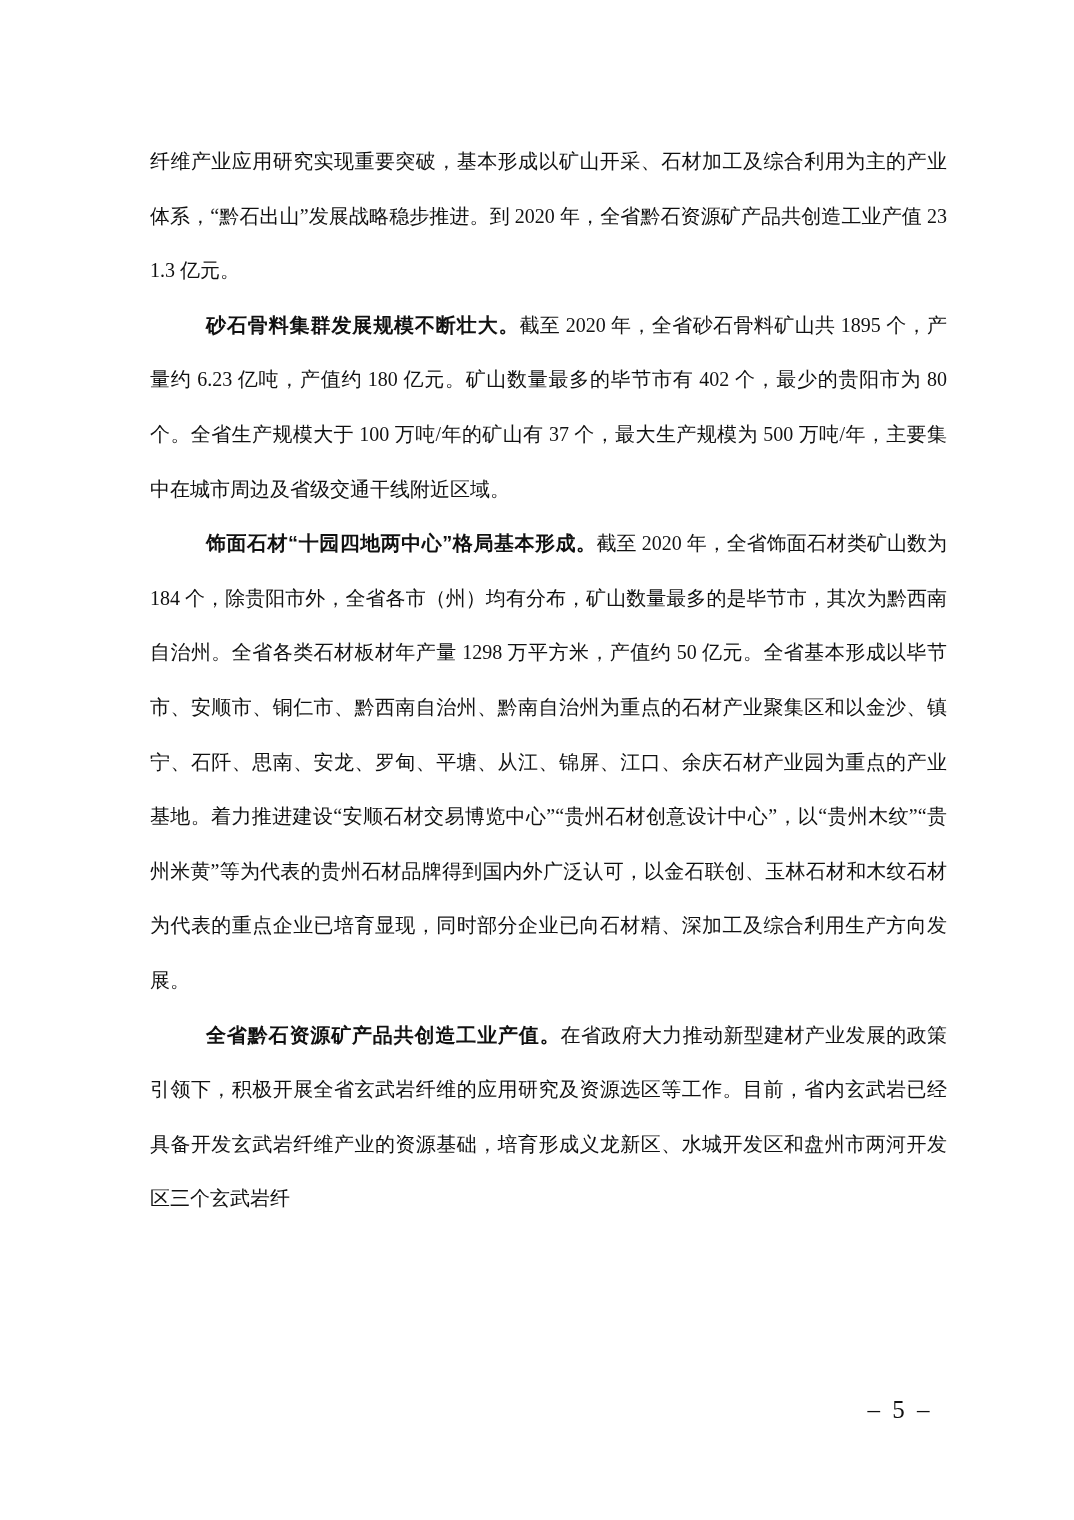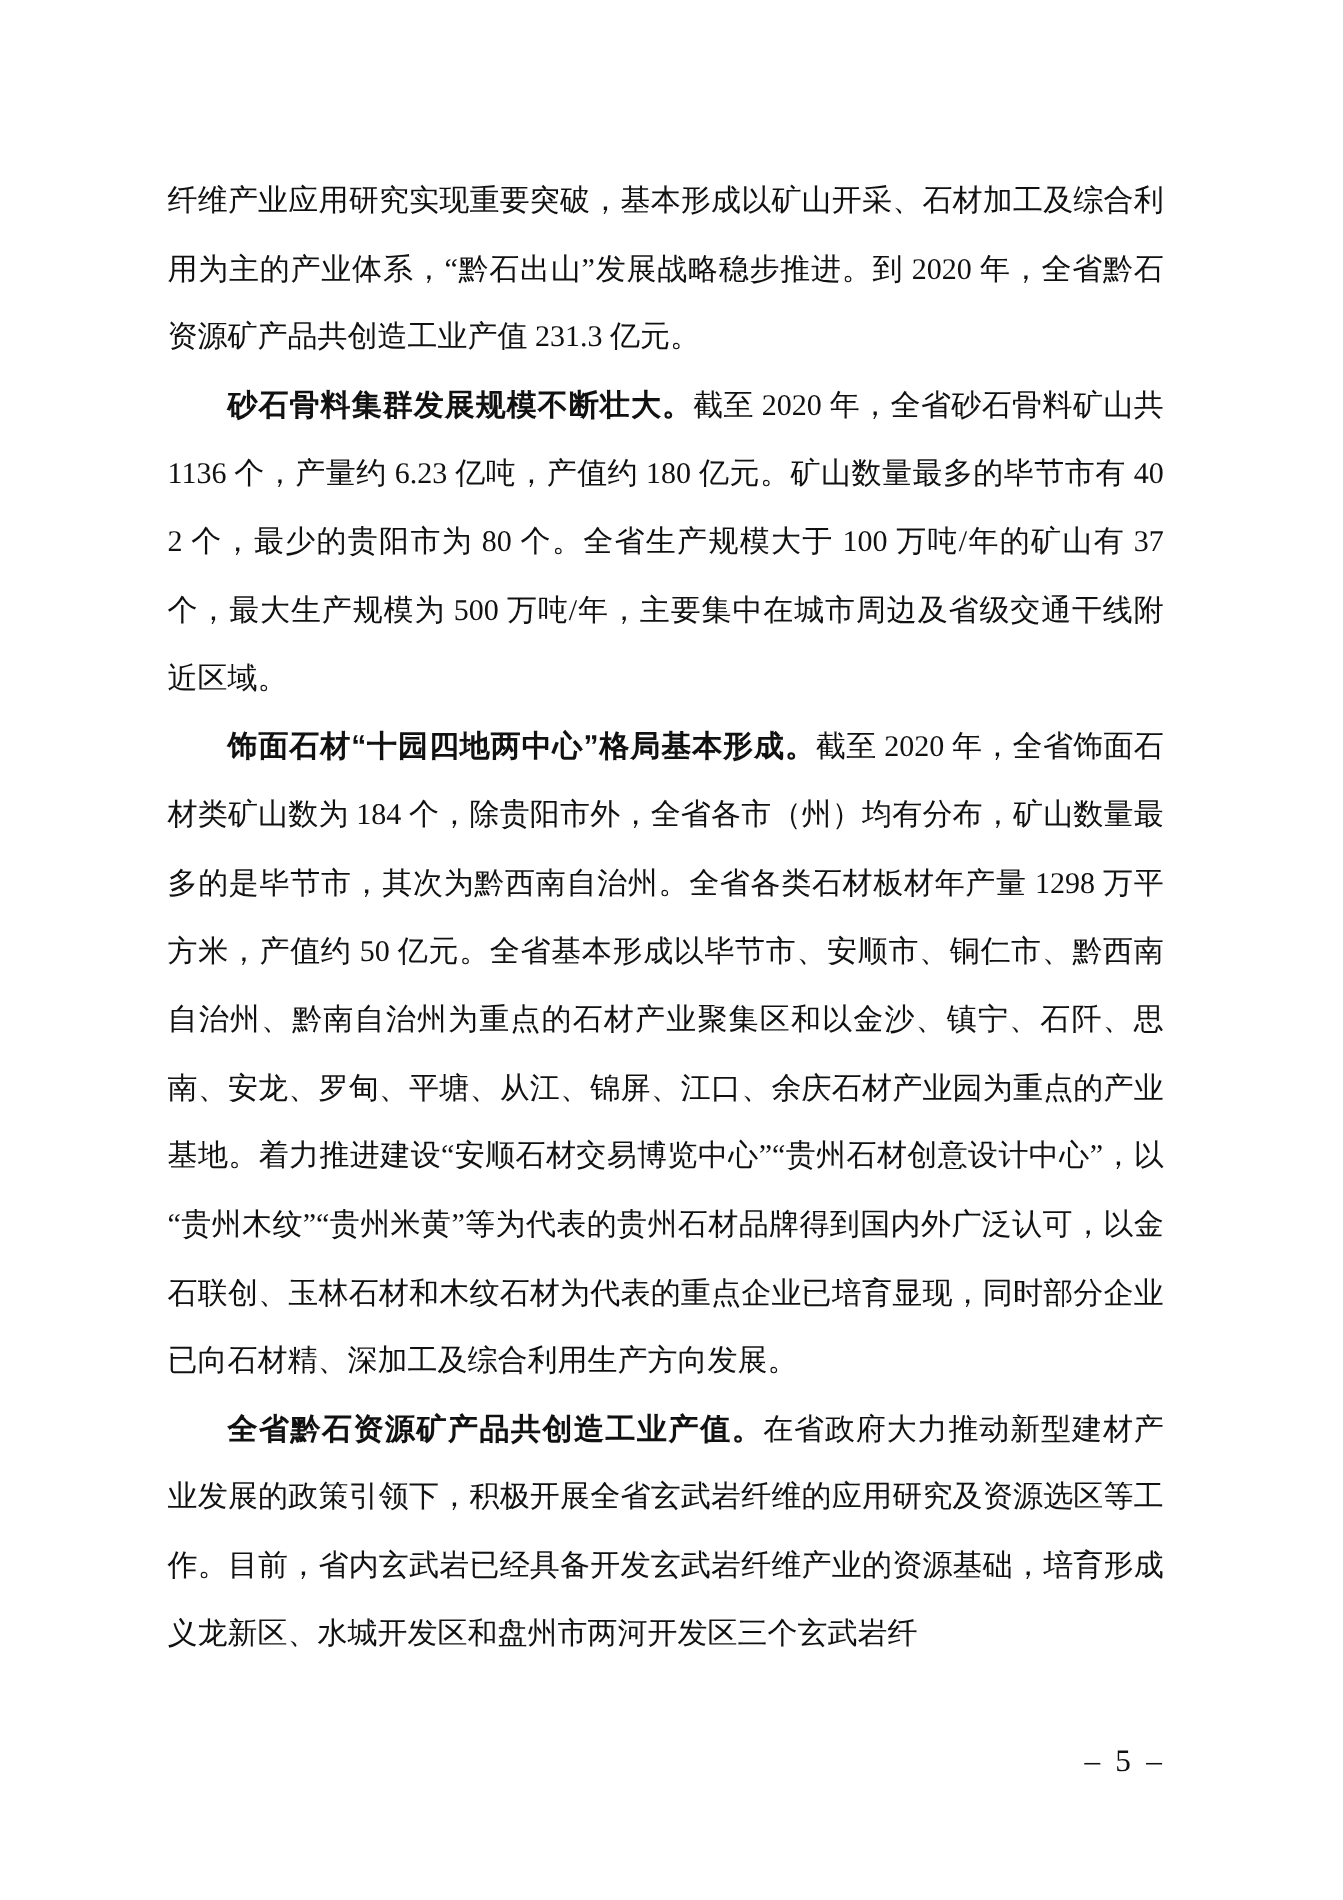--- a/index.html
+++ b/index.html
@@ -9,53 +9,54 @@
     width: 1074px;
     height: 1520px;
     margin: 0 auto;
     background: #ffffff;
     overflow: hidden;
     color: #111111;
     font-family: "Liberation Serif", "DejaVu Serif", serif;
   }
   .content {
     position: absolute;
-    left: 134px;
+    left: 150px;
     top: 134px;
     width: 797px;
-    font-size: 24px;
+    font-size: 20px;
     line-height: 54.6px;
     text-align: justify;
     text-justify: inter-character;
   }
   .para {
     text-align: justify;
     word-break: break-all;
   }
   .para.indent { text-indent: 2em; }
   .para .lead {
     font-family: "Liberation Sans", "DejaVu Sans", sans-serif;
     font-weight: 700;
     letter-spacing: 0.5px;
+    margin-left: 16px;
   }
   .page-number {
     position: absolute;
     top: 1396px;
     left: 852px;
     width: 96px;
     text-align: center;
     font-size: 25px;
     letter-spacing: 3px;
     color: #111111;
   }
 </style>
 </head>
 <body>
 
 <div class="page">
   <div class="content">
       <p class="para"><span class="body-text">纤维产业应用研究实现重要突破，基本形成以矿山开采、石材加工及综合利用为主的产业体系，“黔石出山”发展战略稳步推进。到 2020 年，全省黔石资源矿产品共创造工业产值 231.3 亿元。</span></p>
-      <p class="para indent"><span class="lead">砂石骨料集群发展规模不断壮大。</span><span class="body-text">截至 2020 年，全省砂石骨料矿山共 1136 个，产量约 6.23 亿吨，产值约 180 亿元。矿山数量最多的毕节市有 402 个，最少的贵阳市为 80 个。全省生产规模大于 100 万吨/年的矿山有 37 个，最大生产规模为 500 万吨/年，主要集中在城市周边及省级交通干线附近区域。</span></p>
+      <p class="para indent"><span class="lead">砂石骨料集群发展规模不断壮大。</span><span class="body-text">截至 2020 年，全省砂石骨料矿山共 1895 个，产量约 6.23 亿吨，产值约 180 亿元。矿山数量最多的毕节市有 402 个，最少的贵阳市为 80 个。全省生产规模大于 100 万吨/年的矿山有 37 个，最大生产规模为 500 万吨/年，主要集中在城市周边及省级交通干线附近区域。</span></p>
       <p class="para indent"><span class="lead">饰面石材“十园四地两中心”格局基本形成。</span><span class="body-text">截至 2020 年，全省饰面石材类矿山数为 184 个，除贵阳市外，全省各市（州）均有分布，矿山数量最多的是毕节市，其次为黔西南自治州。全省各类石材板材年产量 1298 万平方米，产值约 50 亿元。全省基本形成以毕节市、安顺市、铜仁市、黔西南自治州、黔南自治州为重点的石材产业聚集区和以金沙、镇宁、石阡、思南、安龙、罗甸、平塘、从江、锦屏、江口、余庆石材产业园为重点的产业基地。着力推进建设“安顺石材交易博览中心”“贵州石材创意设计中心”，以“贵州木纹”“贵州米黄”等为代表的贵州石材品牌得到国内外广泛认可，以金石联创、玉林石材和木纹石材为代表的重点企业已培育显现，同时部分企业已向石材精、深加工及综合利用生产方向发展。</span></p>
       <p class="para indent"><span class="lead">全省黔石资源矿产品共创造工业产值。</span><span class="body-text">在省政府大力推动新型建材产业发展的政策引领下，积极开展全省玄武岩纤维的应用研究及资源选区等工作。目前，省内玄武岩已经具备开发玄武岩纤维产业的资源基础，培育形成义龙新区、水城开发区和盘州市两河开发区三个玄武岩纤</span></p>
     </div>
   <div class="page-number">– 5 –</div>
 </div>
 
 </body></html>

